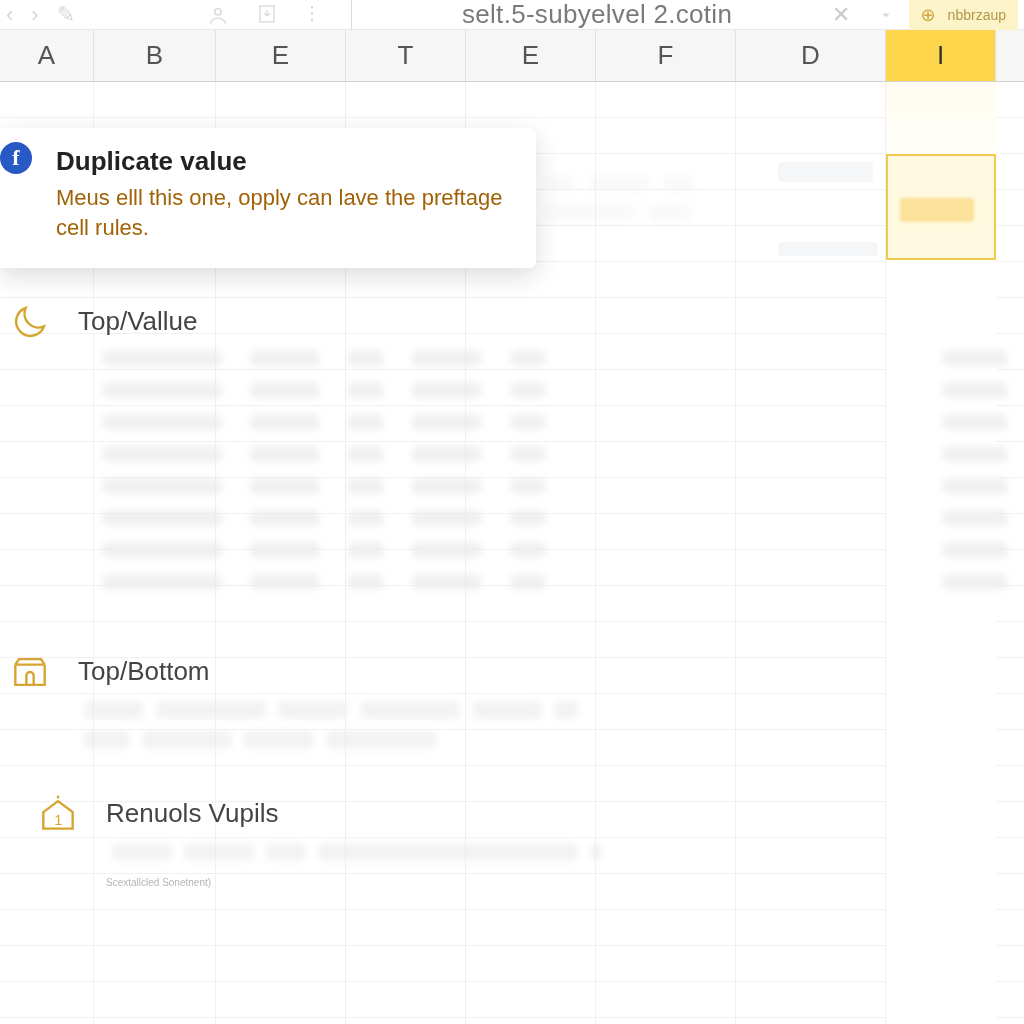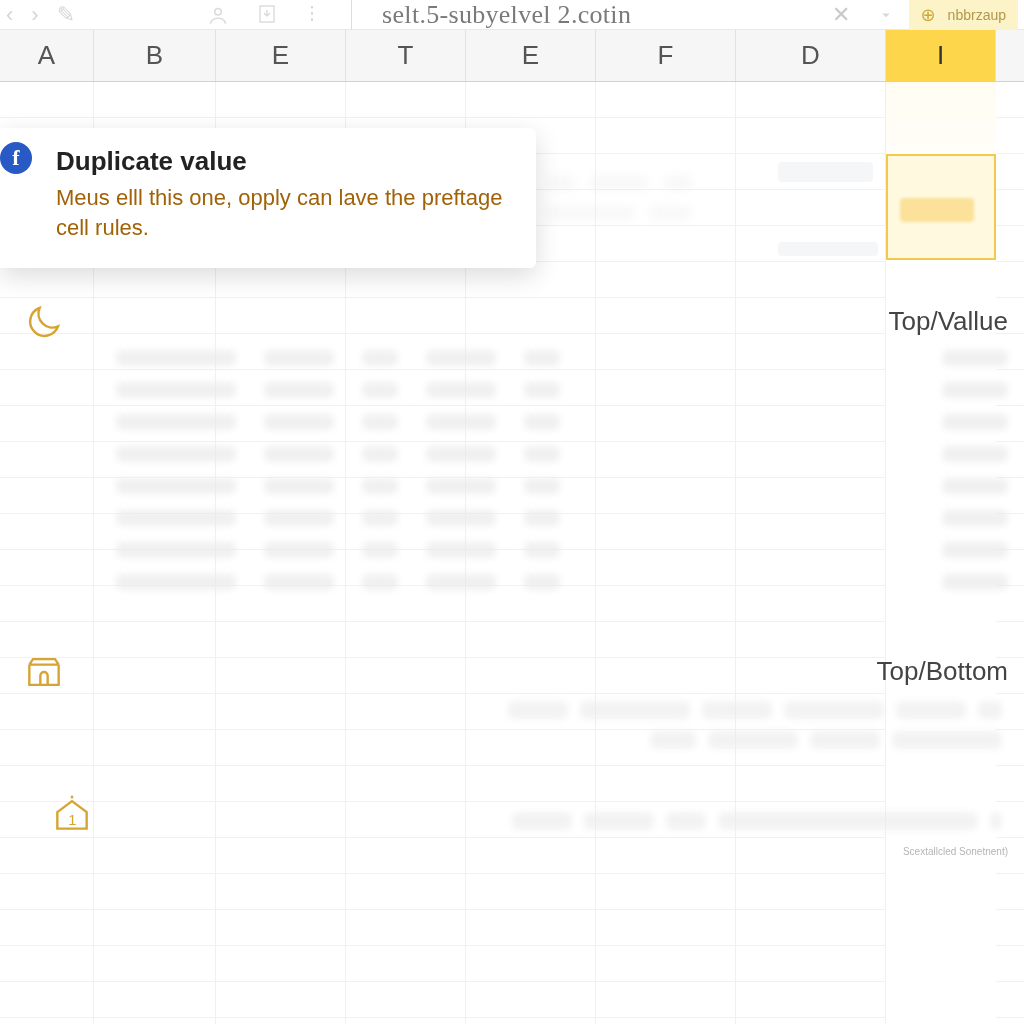--- a/index.html
+++ b/index.html
@@ -13,23 +13,23 @@
     border-bottom: 1px solid #e8e8e8;
     padding: 0 6px;
     gap: 10px;
     color: #888;
     font-size: 22px;
   }
   .toolbar .nav-icons { display:flex; gap:18px; flex:0 0 auto; opacity:.35; }
   .toolbar .spacer-icons { display:flex; gap:24px; margin-left:120px; opacity:.4; }
   .toolbar .sep { width:1px; height:30px; background:#ddd; margin:0 20px; }
   .toolbar .url-box {
-    display:flex; align-items:center; 
+    display:flex; align-items:center; justify-content:center;
     flex:0 0 430px; height:28px;
-    font-size:26px; color:#7a7a7a; letter-spacing:.3px;font-family:Liberation Serif, serif;
+    font-size:26px; color:#7a7a7a; letter-spacing:.3px;
   }
   .toolbar .right-icons { display:flex; align-items:center; gap:26px; margin-left:10px; opacity:.45; }
   .tab-plus {
     display:flex; align-items:center; gap:12px;
     background:#fdf3c9; height:30px; padding:0 12px; margin-left:auto;
     font-size:14px; color:#b09948;
   }
   .tab-plus .plus { color:#cda93b; font-size:18px;}
 
   
@@ -94,21 +94,21 @@
     width:32px; height:32px; border-radius:50%;
     background:#2859c5; color:#fff;
     display:flex; align-items:center; justify-content:center;
     font-family:Georgia,serif; font-weight:bold; font-size:22px;
   }
   .card h3 { font-size:26px; font-weight:700; color:#222; margin-bottom:6px;}
   .card p  { font-size:22px; color:#a16207; line-height:1.38; }
 
   
   .rule {
-    position:absolute; left:20px; right:16px;text-align:right;
+    position:absolute; left:6px; right:16px;
   }
   .rule .rule-icon {
     position:absolute; left:0; top:-8px; width:48px; height:48px;
     display:flex; align-items:center; justify-content:center;
   }
   .rule h4 {
     margin-left:72px; font-size:26px; font-weight:500; color:#444;
   }
   .blur-row, .blur-pill, .blur-text {
     background:#e9e9e9; border-radius:6px;
@@ -311,18 +311,19 @@
   </div>
 
   <div class="rule" style="top:716px;">
     <span class="rule-icon" style="left:28px">
       <svg width="44" height="44" viewBox="0 0 24 24" fill="none" stroke="#d6a531" stroke-width="1.3">
         <path d="M4 11l8-6 8 6v9H4z"></path>
           <path d="M12 3.5V2"></path>
           <text x="10" y="18" font-size="8" fill="#d6a531" stroke="none">1</text>
       </svg>
     </span>
+    <h4 style="margin-left:100px">Renuols Vupils</h4>
     <div style="margin-left:100px; margin-top:10px;">
       <span class="blur-pill" style="width:60px"></span><span class="blur-pill" style="width:70px"></span><span class="blur-pill" style="width:40px"></span><span class="blur-pill" style="width:260px"></span><span class="blur-pill" style="width:12px"></span>
     </div>
     <div class="subcaption" style="margin-left:100px">Scextallcled Sonetnent)</div>
   </div>
 </div>
 
 </body></html>

